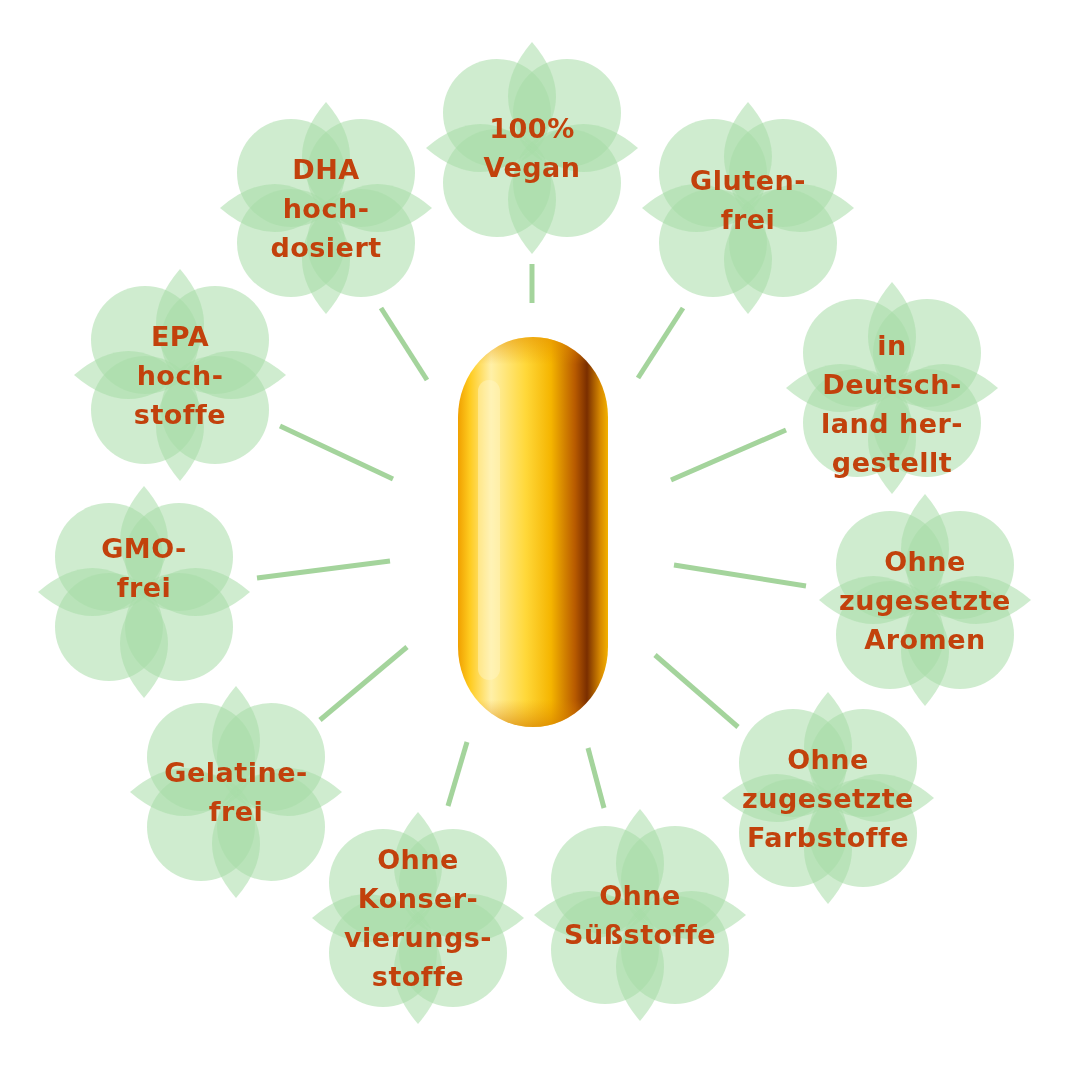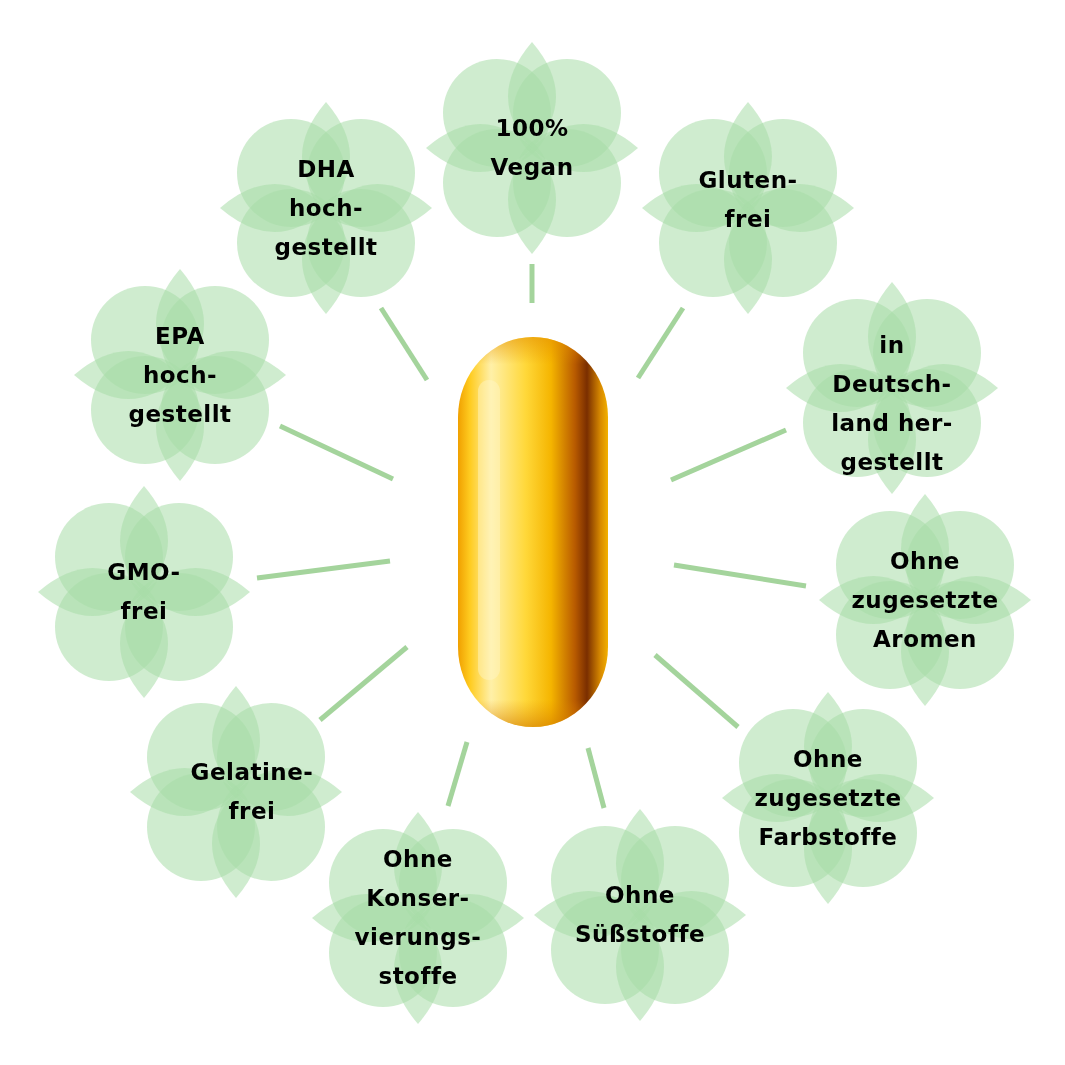--- a/index.html
+++ b/index.html
@@ -5,23 +5,23 @@
   html, body { margin: 0; padding: 0; background: #ffffff; }
   body { width: 1065px; height: 1065px; position: relative; overflow: hidden; }
   #canvas { position: absolute; left: 0; top: 0; width: 1065px; height: 1065px; }
   .flower-label {
     position: absolute;
     width: 200px;
     display: flex; align-items: center; justify-content: center;
     text-align: center;
     font-family: "DejaVu Sans", sans-serif;
     font-weight: bold;
-    font-size: 23px;
+    font-size: 27px;
     line-height: 39px;
-    color: #000000;
+    color: #c2410c;
     letter-spacing: 0.5px;
     white-space: pre-line;
   }
 </style>
 </head>
 <body>
 
 <svg id="canvas" width="1065" height="1065" viewBox="0 0 1065 1065" xmlns="http://www.w3.org/2000/svg">
   <defs>
 
@@ -109,23 +109,23 @@
 Aromen</div>
     <div class="flower-label" style="left: 728px; top: 698px; height: 200px;">Ohne
 zugesetzte
 Farbstoffe</div>
     <div class="flower-label" style="left: 540px; top: 815px; height: 200px;">Ohne
 Süßstoffe</div>
     <div class="flower-label" style="left: 318px; top: 818px; height: 200px;">Ohne
 Konser-
 vierungs-
 stoffe</div>
-    <div class="flower-label" style="left: 152px; top: 692px; height: 200px;">Gelatine-
+    <div class="flower-label" style="left: 136px; top: 692px; height: 200px;">Gelatine-
 frei</div>
-    <div class="flower-label" style="left: 44px; top: 492px; height: 200px;">GMO-
+    <div class="flower-label" style="left: 44px; top: 468px; height: 200px;">GMO-
 frei</div>
     <div class="flower-label" style="left: 80px; top: 275px; height: 200px;">EPA
 hoch-
-gestellt</div>
+stoffe</div>
     <div class="flower-label" style="left: 226px; top: 108px; height: 200px;">DHA
 hoch-
-gestellt</div>
+dosiert</div>
   </div>
 
 </body></html>

